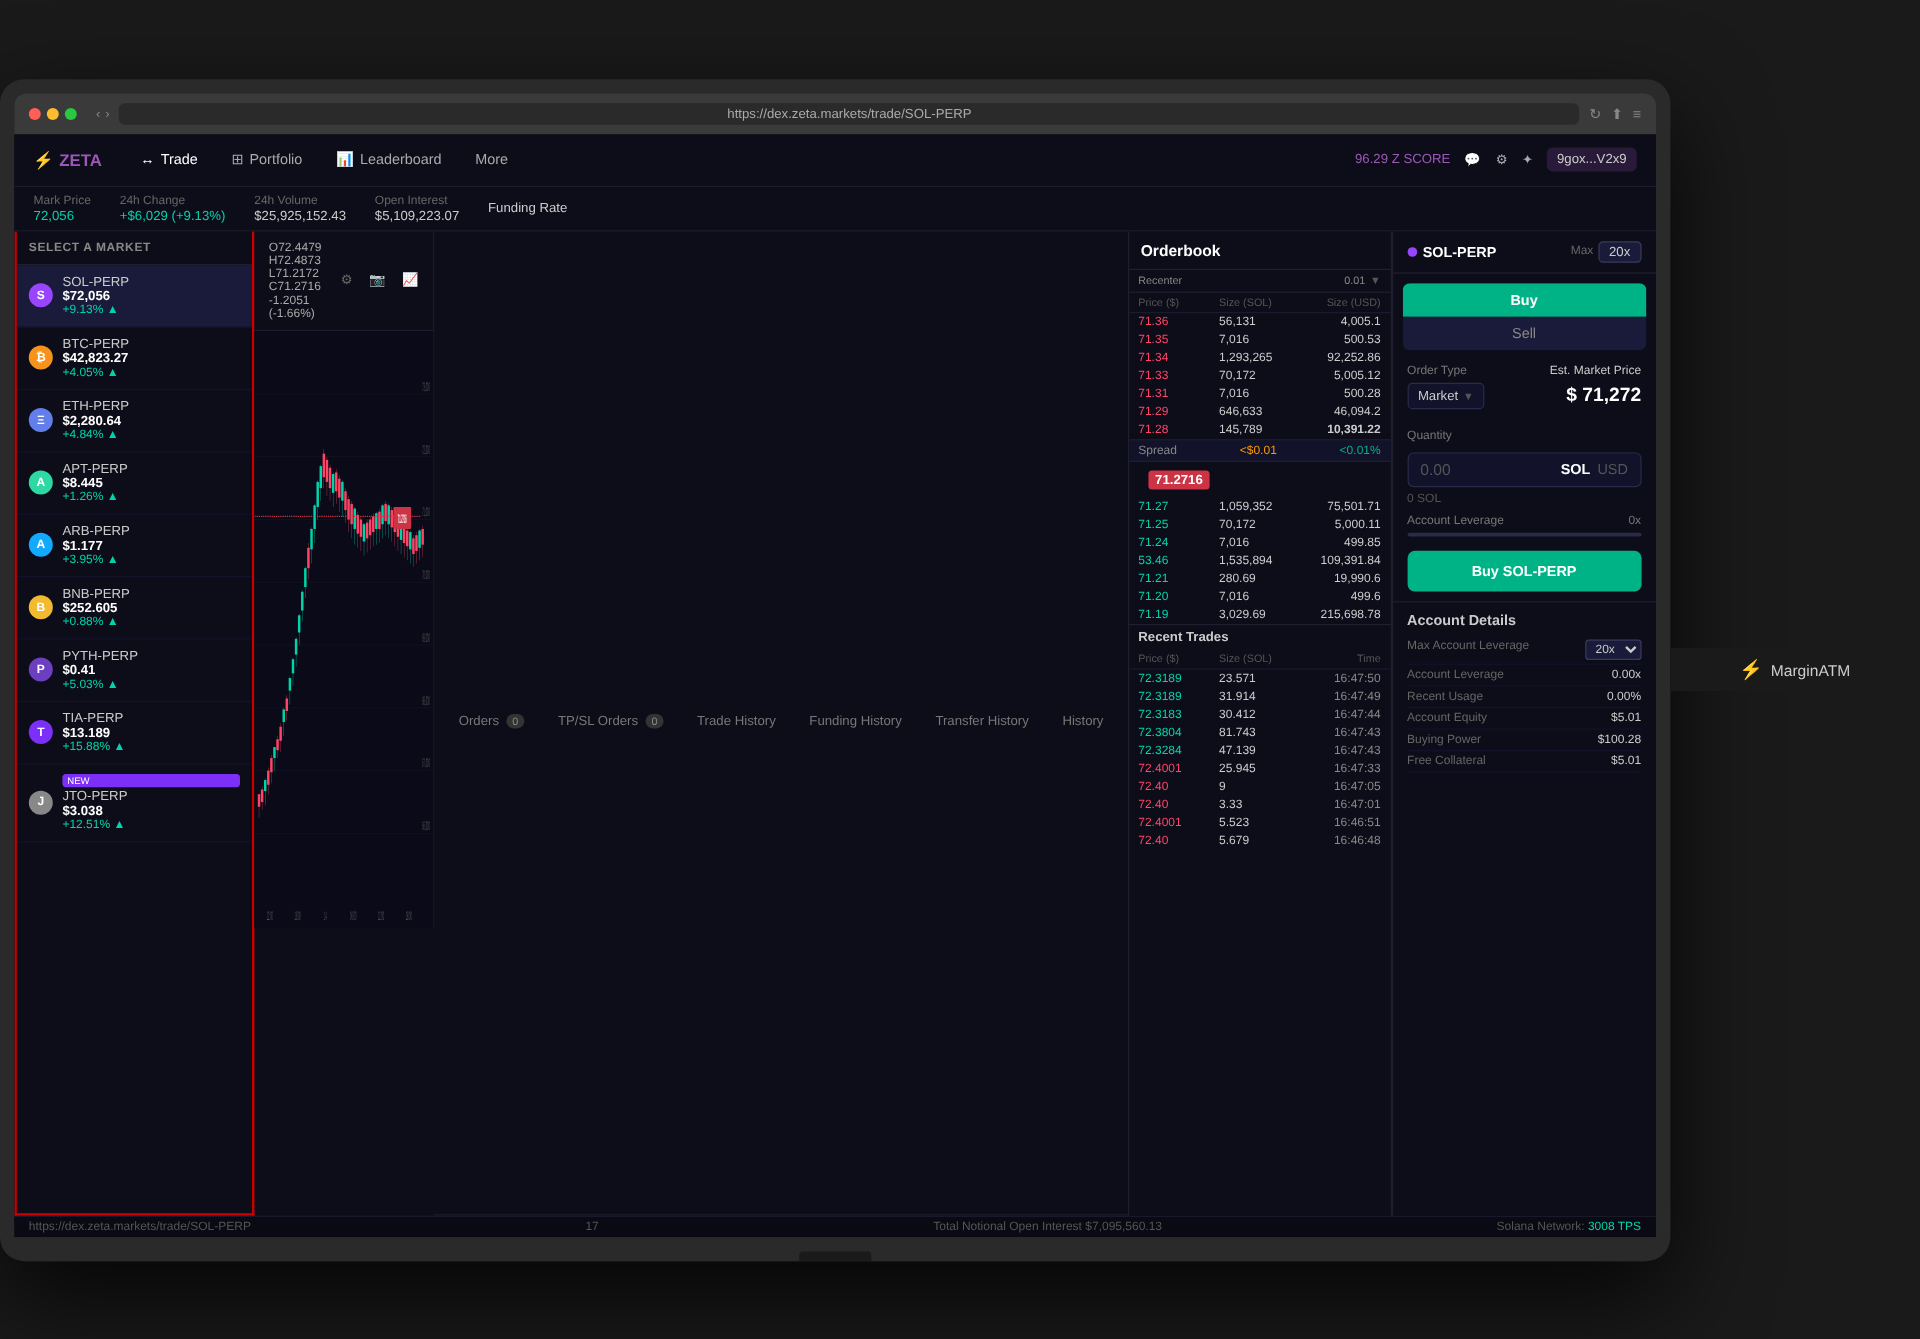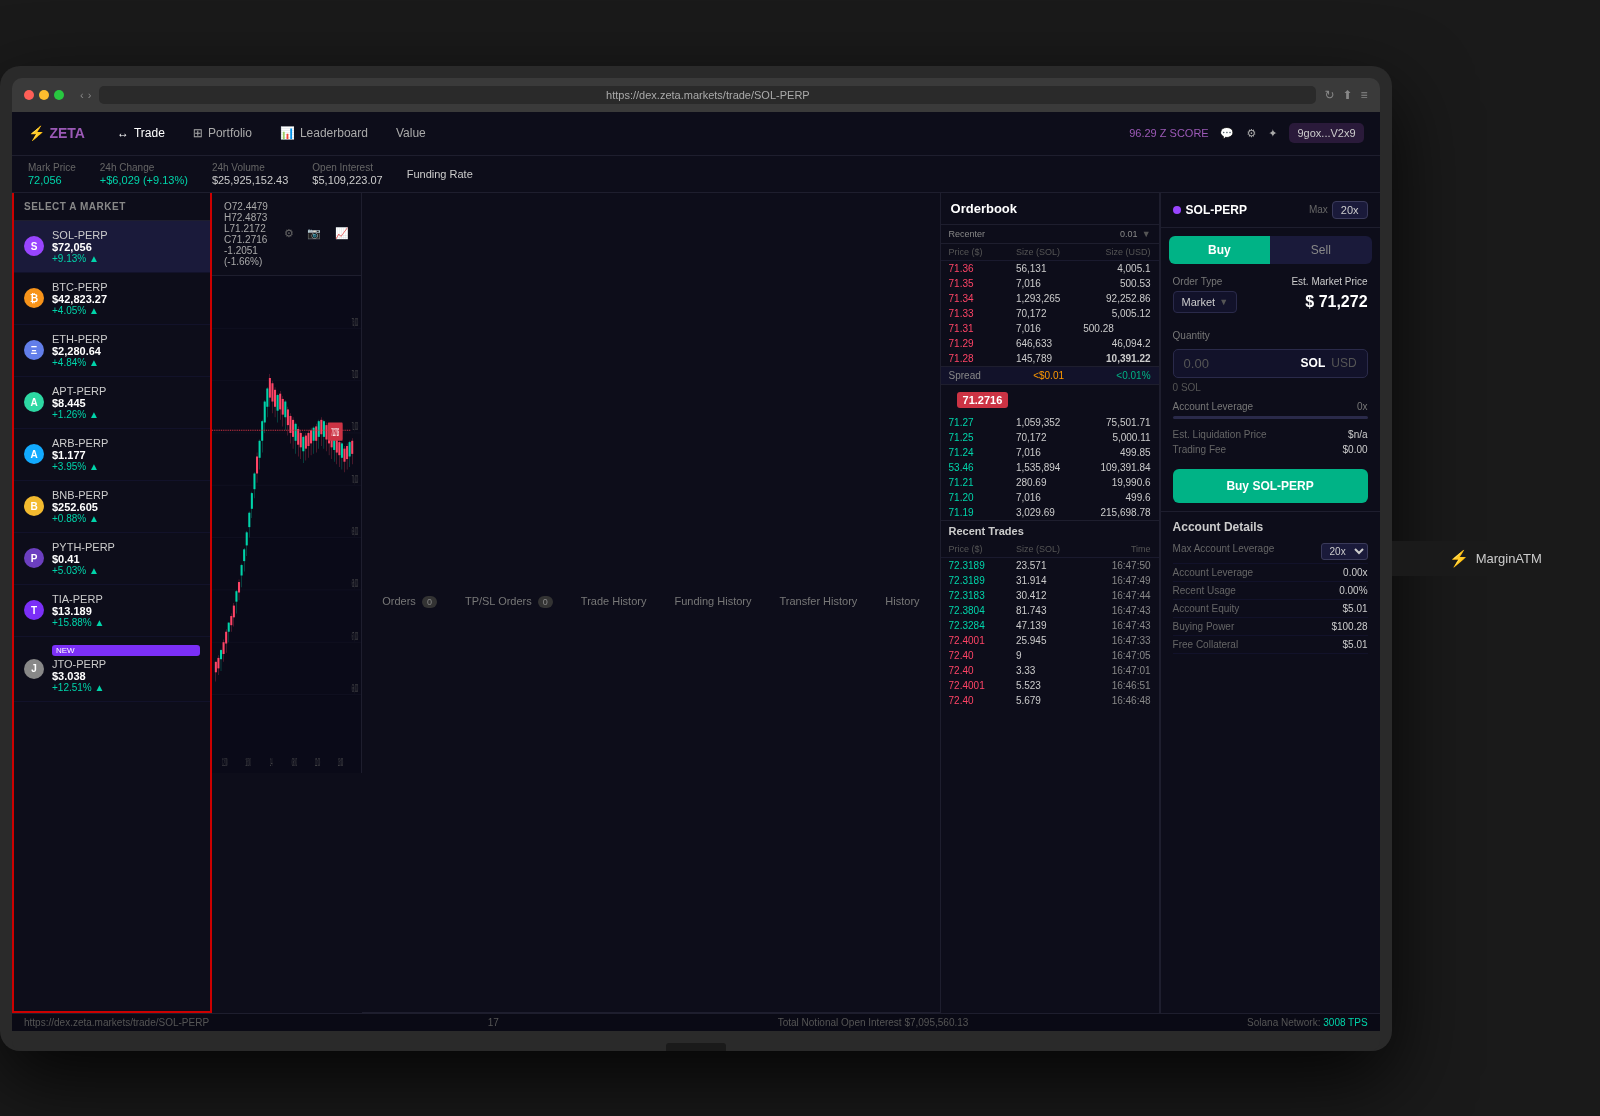--- a/index.html
+++ b/index.html
@@ -381,21 +381,21 @@
       border: 1px solid #3a3a5a;
       border-radius: 4px;
       color: #ccc;
       font-size: 11px;
       padding: 2px 8px;
       cursor: pointer;
     }
 
     .buy-sell-tabs {
       display: grid;
-      grid-template-columns: 1fr 1fr;
+      grid-template-columns: 1fr;
       margin: 8px;
       border-radius: 6px;
       overflow: hidden;
     }
 
     .buy-tab {
       background: #00b386;
       color: #fff;
       padding: 7px;
       text-align: center;
@@ -601,21 +601,21 @@
           </div>
           <div class="nav-item">
             <span>⊞</span>
             <span>Portfolio</span>
           </div>
           <div class="nav-item">
             <span>📊</span>
             <span>Leaderboard</span>
           </div>
           <div class="nav-item">
-            <span>Value</span>
+            <span>More</span>
           </div>
         </div>
       </div>
       <div class="nav-right">
         <span class="score-badge">96.29 Z SCORE</span>
         <span style="cursor:pointer; color:#7289da;">💬</span>
         <span style="cursor:pointer;">⚙</span>
         <span style="cursor:pointer;">✦</span>
         <div class="avatar-btn">9gox...V2x9</div>
       </div>
@@ -959,21 +959,21 @@
           <span style="text-align:right;">92,252.86</span>
         </div>
         <div class="ob-row">
           <span class="price-sell">71.33</span>
           <span>70,172</span>
           <span style="text-align:right;">5,005.12</span>
         </div>
         <div class="ob-row">
           <span class="price-sell">71.31</span>
           <span>7,016</span>
-          <span style="text-align:left;">500.28</span>
+          <span style="text-align:right;">500.28</span>
         </div>
         <div class="ob-row">
           <span class="price-sell">71.29</span>
           <span>646,633</span>
           <span style="text-align:right;">46,094.2</span>
         </div>
         <div class="ob-row">
           <span class="price-sell">71.28</span>
           <span>145,789</span>
           <span style="text-align:right;font-weight:bold;">10,391.22</span>
@@ -1133,30 +1133,20 @@
         <div class="leverage-slider-area">
           <div class="leverage-label">
             <span>Account Leverage</span>
             <span>0x</span>
           </div>
           <div class="slider-track">
             <div class="slider-fill"></div>
           </div>
         </div>
 
-        <div class="liq-fee-section">
-          <div class="liq-row">
-            <span class="liq-label">Est. Liquidation Price</span>
-            <span class="liq-value">$n/a</span>
-          </div>
-          <div class="liq-row">
-            <span class="liq-label">Trading Fee</span>
-            <span class="liq-value">$0.00</span>
-          </div>
-        </div>
 
         <button class="buy-btn">Buy SOL-PERP</button>
 
         <div class="account-details-section">
           <div class="ad-title">Account Details</div>
 
           <div class="ad-row">
             <span class="ad-label">Max Account Leverage</span>
             <select class="ad-leverage-select">
               <option>20x</option>

